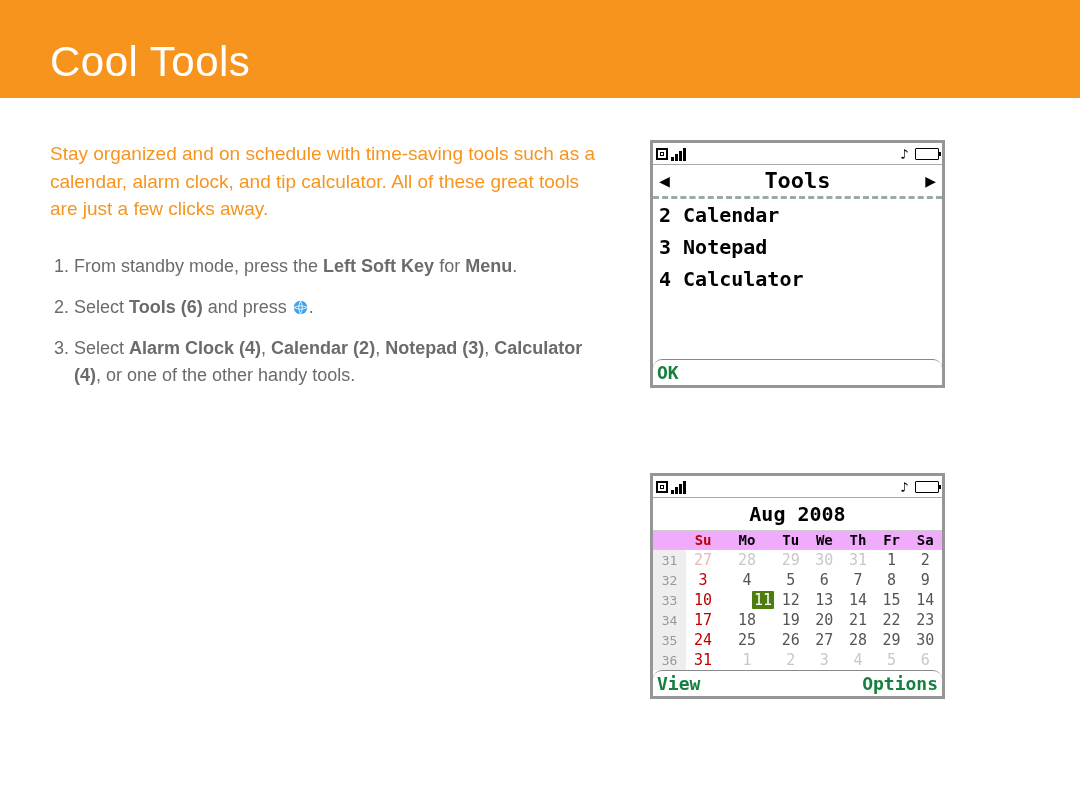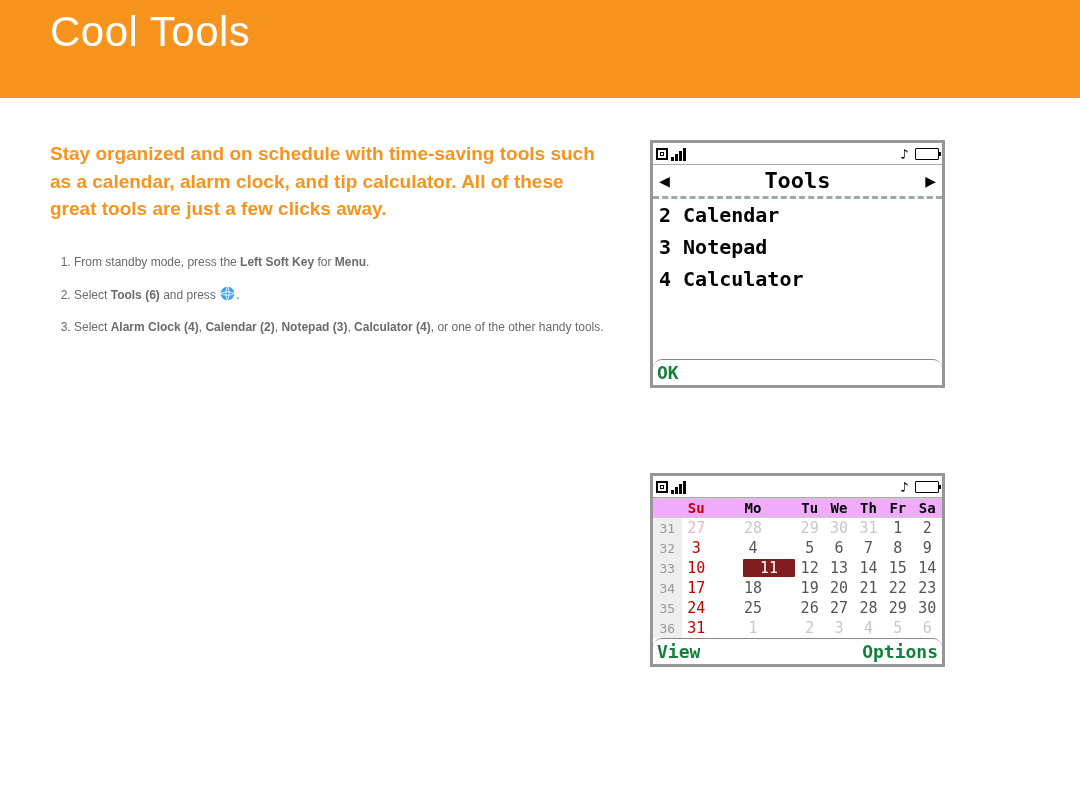--- a/index.html
+++ b/index.html
@@ -7,48 +7,48 @@
     width: 1080px;
     height: 810px;
     font-family: "Lucida Grande", "Segoe UI", Verdana, sans-serif;
     background: #ffffff;
     color: #6b6b6b;
     overflow: hidden;
   }
   .header {
     background: #f7941e;
     height: 98px;
-    padding: 8px 50px 0 50px;
+    padding: 38px 50px 0 50px;
   }
   .header h1 {
     font-size: 42px;
     font-weight: 300;
     color: #ffffff;
     letter-spacing: 0.5px;
   }
   .content {
     display: flex;
     padding: 42px 50px 0 50px;
     gap: 40px;
   }
   .left {
     flex: 1;
     max-width: 560px;
   }
   .intro {
     color: #f7941e;
-    font-weight: 700;
+    font-weight: 400;
     font-size: 19px;
     line-height: 1.45;
     margin-bottom: 30px;
   }
   ol.steps {
     list-style: decimal;
     padding-left: 24px;
-    font-size: 12px;
+    font-size: 18px;
     color: #6b6b6b;
     line-height: 1.5;
   }
   ol.steps li { margin-bottom: 14px; }
   .b { font-weight: 700; }
   .globe {
     display: inline-block;
     width: 17px; height: 17px;
     vertical-align: -3px;
   }
@@ -142,22 +142,22 @@
   table.cal td {
     text-align:center; padding:1px 0;
     font-family: "Lucida Console", Monaco, monospace;
     width:12.5%;
   }
   table.cal td.wk { background:#eee; color:#999; font-size:13px; }
   table.cal td.sun { color:#c00000; }
   table.cal td.othermonth { color:#c8c8c8; }
   table.cal td.othermonth.sun { color:#e9b9b9; }
   table.cal td .today {
-    display:inline-block; background:#7f1d1d; color:#fff;
-    padding:0 17px; border-radius:1px;margin-left:32px;
+    display:inline-block; background:#4d7c0f; color:#fff;
+    padding:0 2px; border-radius:1px;margin-left:32px;
   }
 </style>
 </head>
 <body>
 
 <div class="header">
   <h1>Cool Tools</h1>
 </div>
 
 <div class="content">
@@ -224,20 +224,21 @@
               <span></span>
               <span></span>
               <span></span>
             </span>
         </span>
         <span class="sb-right">
           <span class="note-icon"></span>
           <span class="batt"><span class="fill"></span></span>
         </span>
       </div>
+      <div class="calhdr">Aug 2008</div>
       <table class="cal">
         <thead>
             <tr id="cal-head">
               <th class="wk"></th>
               <th class="sun">Su</th>
               <th>Mo</th>
               <th>Tu</th>
               <th>We</th>
               <th>Th</th>
               <th>Fr</th>

